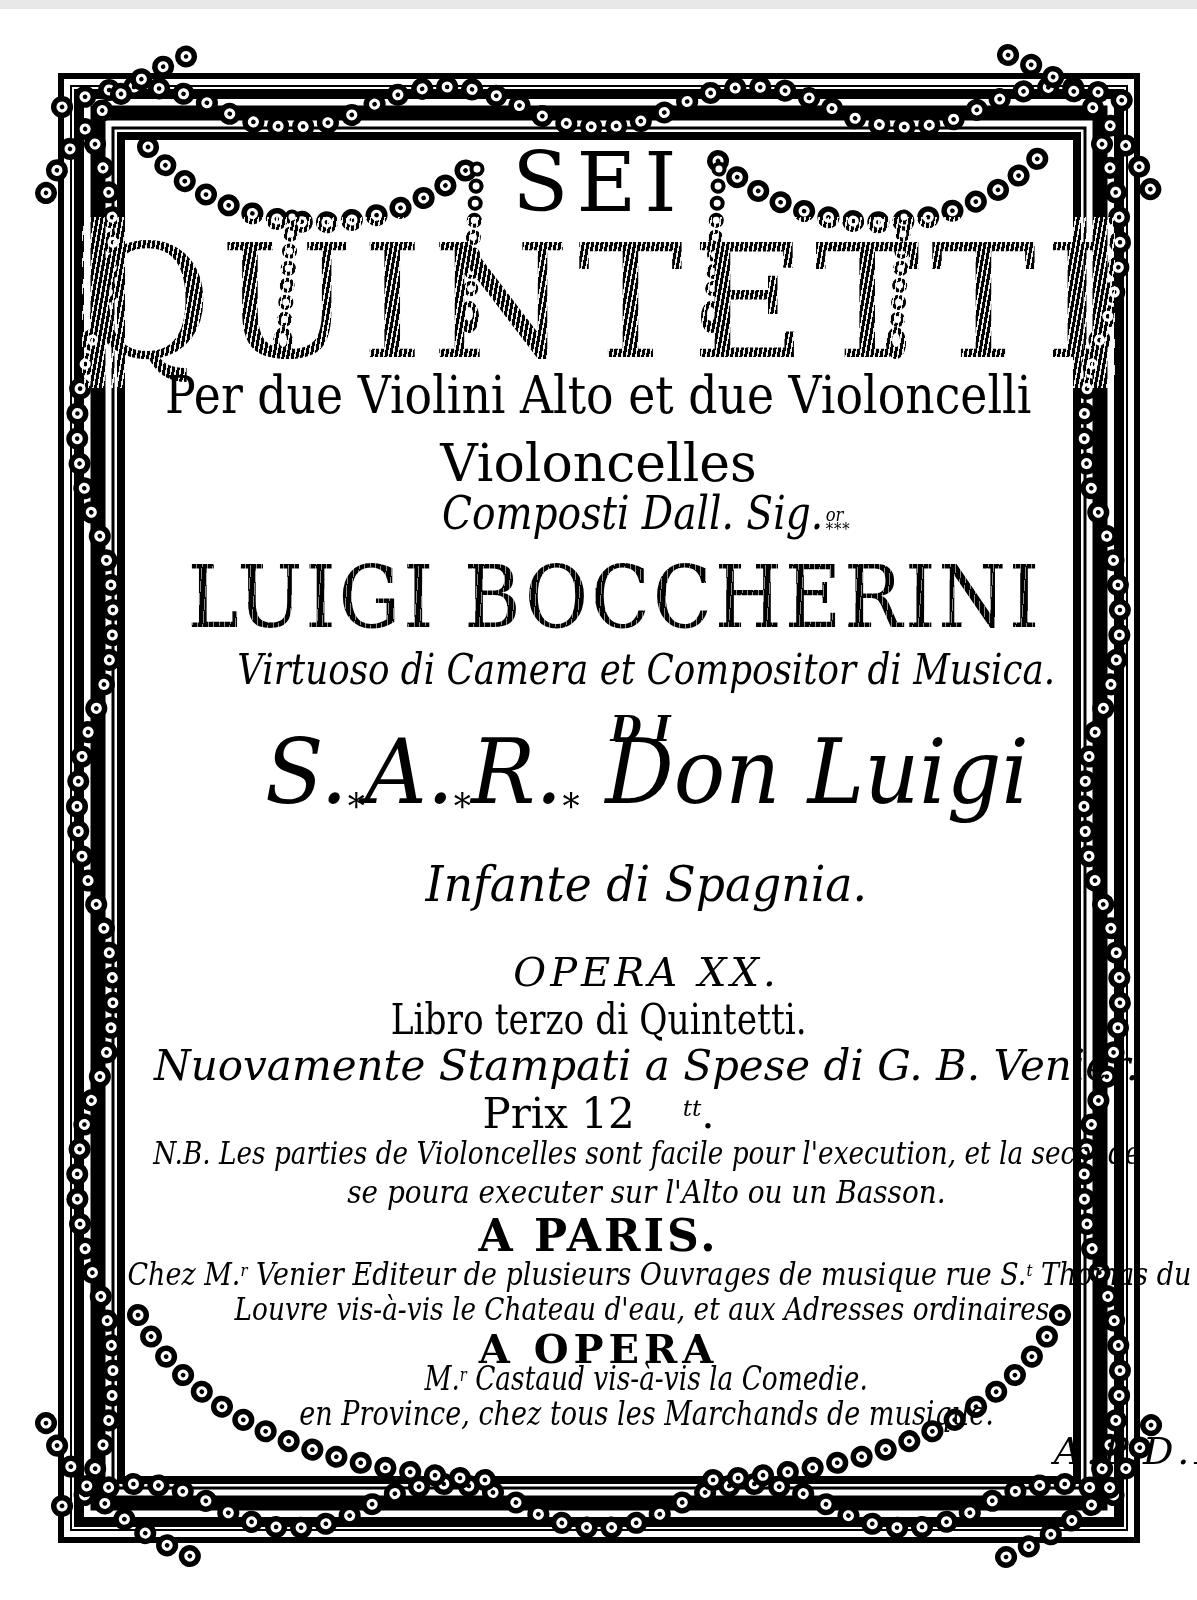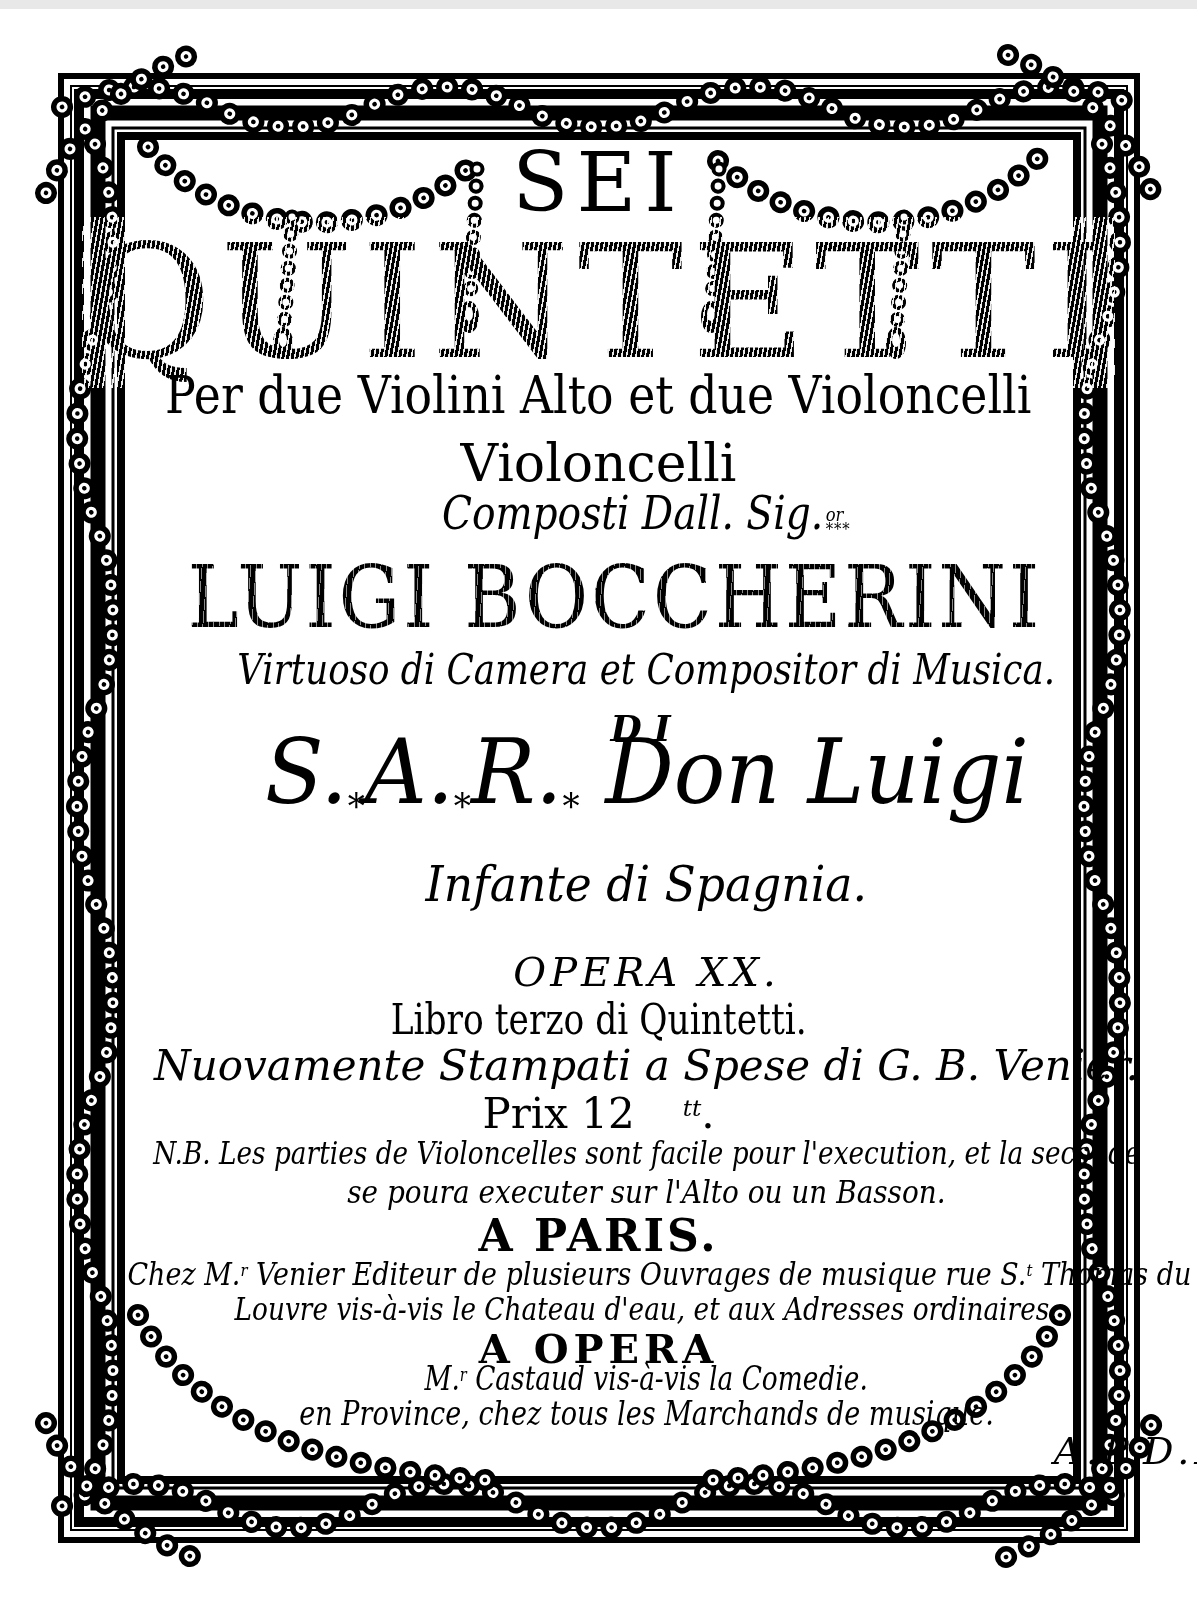--- a/index.html
+++ b/index.html
@@ -168,21 +168,21 @@
         <use href="#gp-corner-br" class="rose-c"></use>
     </g>
   </svg>
 
   <div class="line series"><span class="t">SEI</span></div>
 
   <div class="line main-title"><span class="t">QUINTETTI</span></div>
 
   <div class="line instr1"><span class="t" style="--sx:.88">Per due Violini Alto et due Violoncelli</span></div>
 
-  <div class="line instr2"><span class="t">Violoncelli</span></div>
+  <div class="line instr2"><span class="t">Violoncelles</span></div>
 
   <div class="line composti it"><span class="t" style="--sx:.85"><span>Composti Dall. Sig.</span><span class="supstack">
           <span class="ss-top">or</span>
           <span class="ss-bot">***</span>
         </span></span></div>
 
   <div class="line composer"><span class="t" style="--sx:.9">LUIGI BOCCHERINI</span></div>
 
   <div class="line virtuoso it"><span class="t" style="--sx:.85">Virtuoso di Camera et Compositor di Musica.</span></div>
 

